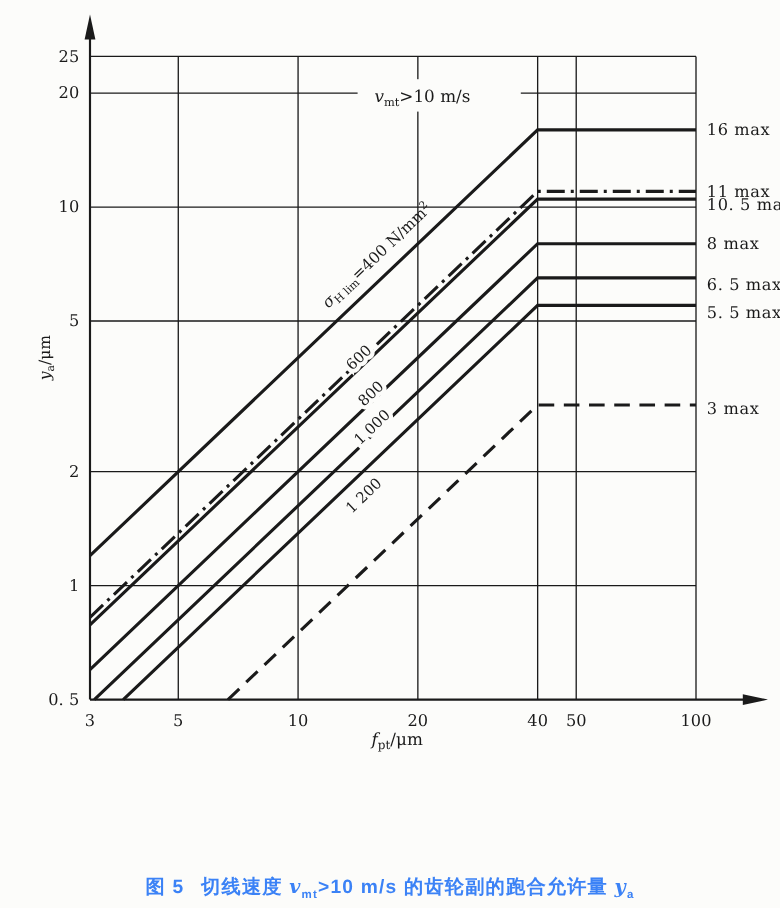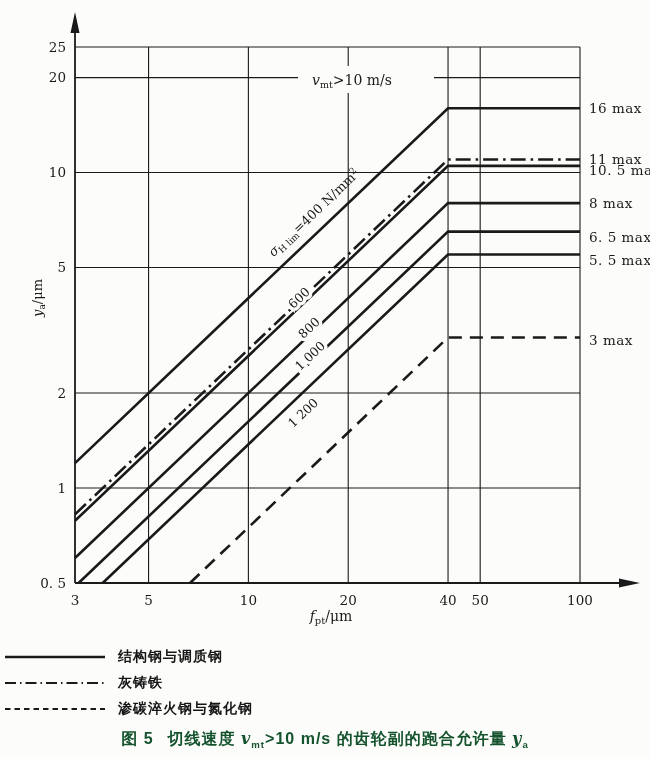--- a/index.html
+++ b/index.html
@@ -11,21 +11,21 @@
   .legend{position:absolute;left:4px;top:644px;width:420px;}
   .legend-row{display:flex;align-items:center;height:26px;}
   .legend-row .lg{flex:0 0 auto;margin-right:12px;}
   .ll{stroke:#1a1a1a;fill:none;}
   .ll.solid{stroke-width:2.6;}
   .ll.dashdot{stroke-width:2.2;stroke-dasharray:11 4 1.5 4;}
   .ll.dashed{stroke-width:2;stroke-dasharray:5.5 4;}
   .lt{font-size:14px;font-weight:600;letter-spacing:1px;color:#161616;}
   .caption{
     position:absolute;left:0;top:729px;width:650px;text-align:center;
-    font-size:16px;font-weight:700;color:#14532d;letter-spacing:1px;
+    font-size:16px;font-weight:700;color:#3b82f6;letter-spacing:1px;
   }
   .caption .fig{margin-right:14px;}
   .caption i{font-family:"DejaVu Serif",serif;font-weight:600;}
   .caption sub{font-size:0.6em;font-weight:600;}
 </style>
 </head>
 <body>
 
 <div class="page">
 
@@ -86,38 +86,18 @@
         <text transform="translate(312,331) rotate(-43.6)" text-anchor="middle" font-size="12.5" fill="#1a1a1a" font-family="&quot;DejaVu Serif&quot;, serif" style="paint-order:stroke;stroke:#fcfcfa;stroke-width:7px;">800</text>
         <text transform="translate(313,359) rotate(-43.6)" text-anchor="middle" font-size="12.5" fill="#1a1a1a" font-family="&quot;DejaVu Serif&quot;, serif" style="paint-order:stroke;stroke:#fcfcfa;stroke-width:7px;">1 000</text>
         <text transform="translate(306,416) rotate(-43.6)" text-anchor="middle" font-size="12.5" fill="#1a1a1a" font-family="&quot;DejaVu Serif&quot;, serif" style="paint-order:stroke;stroke:#fcfcfa;stroke-width:7px;">1 200</text>
         <text transform="translate(317,216) rotate(-43.6)" text-anchor="middle" font-size="13" fill="#1a1a1a" font-family="&quot;DejaVu Serif&quot;, serif"><tspan font-style="italic">σ</tspan><tspan font-size="9" dy="3">H lim</tspan><tspan font-size="13" dy="-3">=400 N/mm</tspan><tspan font-size="9" dy="-5">2</tspan></text>
         <text x="352" y="85" text-anchor="middle" font-size="14" fill="#1a1a1a" font-family="&quot;DejaVu Serif&quot;, serif"><tspan font-style="italic">v</tspan><tspan font-size="9.5" dy="3">mt</tspan><tspan font-size="14" dy="-3">&gt;10 m/s</tspan></text>
         <text transform="translate(42,298) rotate(-90)" text-anchor="middle" font-size="13" fill="#1a1a1a" font-family="&quot;DejaVu Serif&quot;, serif"><tspan font-style="italic">y</tspan><tspan font-size="9" dy="3">a</tspan><tspan font-size="13" dy="-3">/μm</tspan></text>
         <text x="331" y="621" text-anchor="middle" font-size="14" fill="#1a1a1a" font-family="&quot;DejaVu Serif&quot;, serif"><tspan font-style="italic">f</tspan><tspan font-size="10" dy="3">pt</tspan><tspan font-size="14" dy="-3">/μm</tspan></text>
       </g>
     </svg>
 
-  <div class="legend">
-    <div class="legend-row">
-      <svg class="lg" width="102" height="12">
-        <line class="ll solid" x1="1" y1="6" x2="101" y2="6"></line>
-      </svg>
-      <span class="lt">结构钢与调质钢</span>
-    </div>
-    <div class="legend-row">
-      <svg class="lg" width="102" height="12">
-        <line class="ll dashdot" x1="1" y1="6" x2="101" y2="6"></line>
-      </svg>
-      <span class="lt">灰铸铁</span>
-    </div>
-    <div class="legend-row">
-      <svg class="lg" width="102" height="12">
-        <line class="ll dashed" x1="1" y1="6" x2="101" y2="6"></line>
-      </svg>
-      <span class="lt">渗碳淬火钢与氮化钢</span>
-    </div>
-  </div>
 
   <div class="caption">
     <span class="fig">图 5</span><span>切线速度 </span><i>v</i><sub>mt</sub><span>&gt;10 m/s 的齿轮副的跑合允许量 </span><i>y</i><sub>a</sub>
   </div>
 
 </div>
 
 </body></html>

